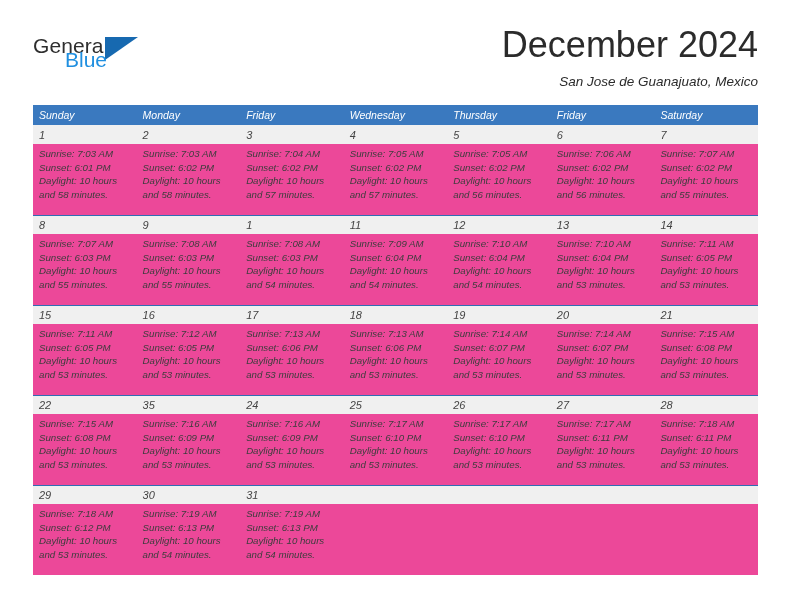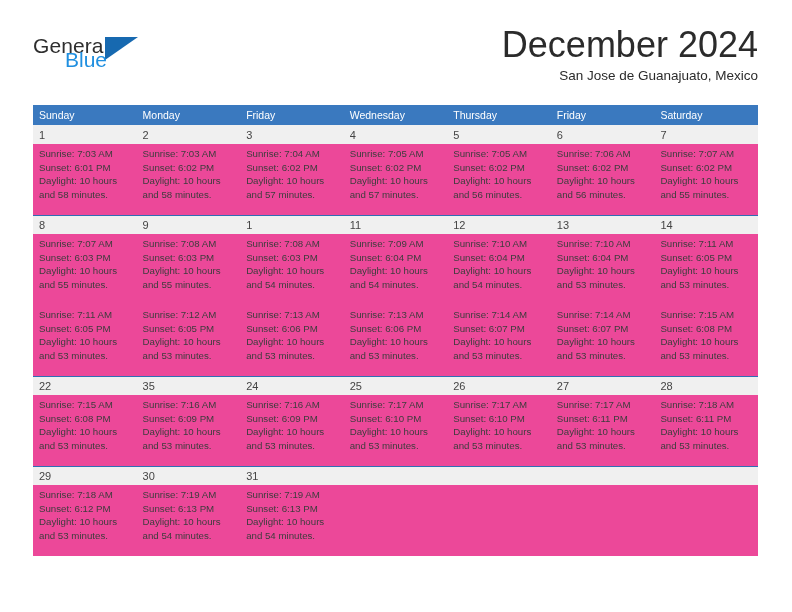--- a/index.html
+++ b/index.html
@@ -62,32 +62,34 @@
     font-size: 36px;
     font-weight: normal;
     color: #2b2b2b;
     line-height: 34px;
     white-space: nowrap;
   }
   .location-subtitle {
     font-size: 13.5px;
     color: #2b2b2b;
     line-height: 20px;
-    margin-top: 4px;
+    margin-top: 10px;
     white-space: nowrap;
+    font-style: italic;
   }
 
   
   .calendar {
     position: absolute;
     left: 33px;
     top: 105px;
     width: 725px;
     border-collapse: collapse;
     table-layout: fixed;
+    font-style: italic;
   }
   .calendar th {
     background: #3a79bf;
     color: #ffffff;
     font-size: 10.5px;
     font-weight: normal;
     text-align: left;
     padding: 4px 0 4px 6px;
     height: 19px;
     width: 103.57px;
@@ -250,20 +252,29 @@
           <div class="info-line">and 53 minutes.</div>
         </td>
         <td>
           <div class="info-line">Sunrise: 7:11 AM</div>
           <div class="info-line">Sunset: 6:05 PM</div>
           <div class="info-line">Daylight: 10 hours</div>
           <div class="info-line">and 53 minutes.</div>
         </td>
       </tr>
 
+      <tr class="daynum-row">
+        <td>15</td>
+        <td>16</td>
+        <td>17</td>
+        <td>18</td>
+        <td>19</td>
+        <td>20</td>
+        <td>21</td>
+      </tr>
       <tr class="info-row">
         <td>
           <div class="info-line">Sunrise: 7:11 AM</div>
           <div class="info-line">Sunset: 6:05 PM</div>
           <div class="info-line">Daylight: 10 hours</div>
           <div class="info-line">and 53 minutes.</div>
         </td>
         <td>
           <div class="info-line">Sunrise: 7:12 AM</div>
           <div class="info-line">Sunset: 6:05 PM</div>

